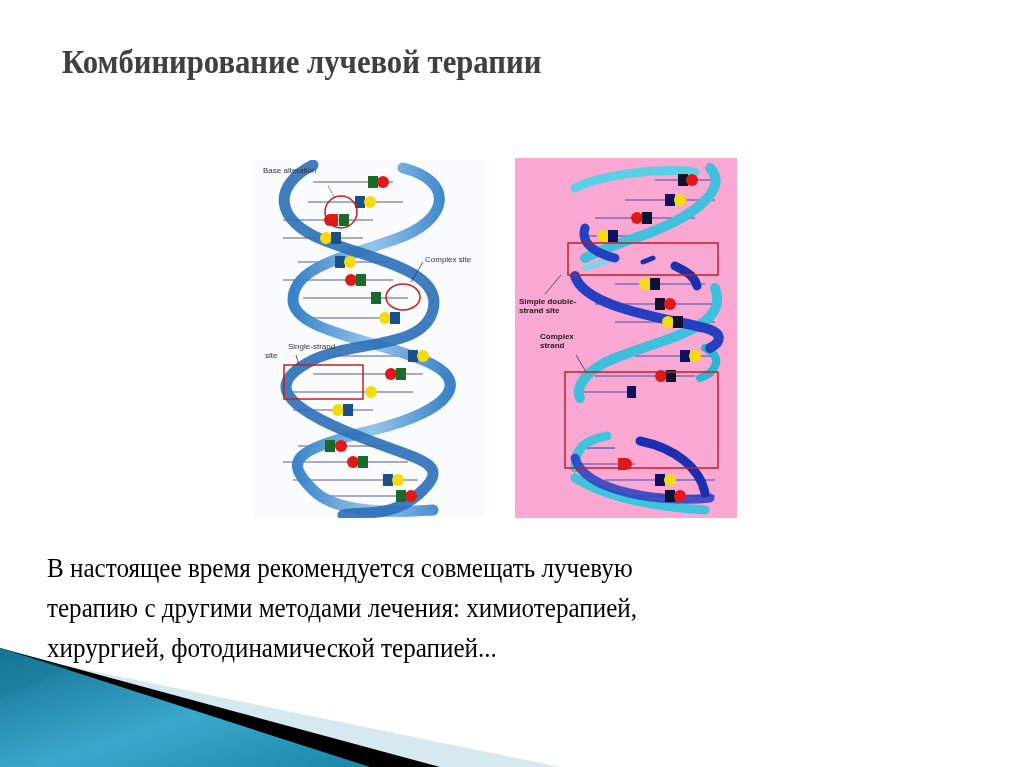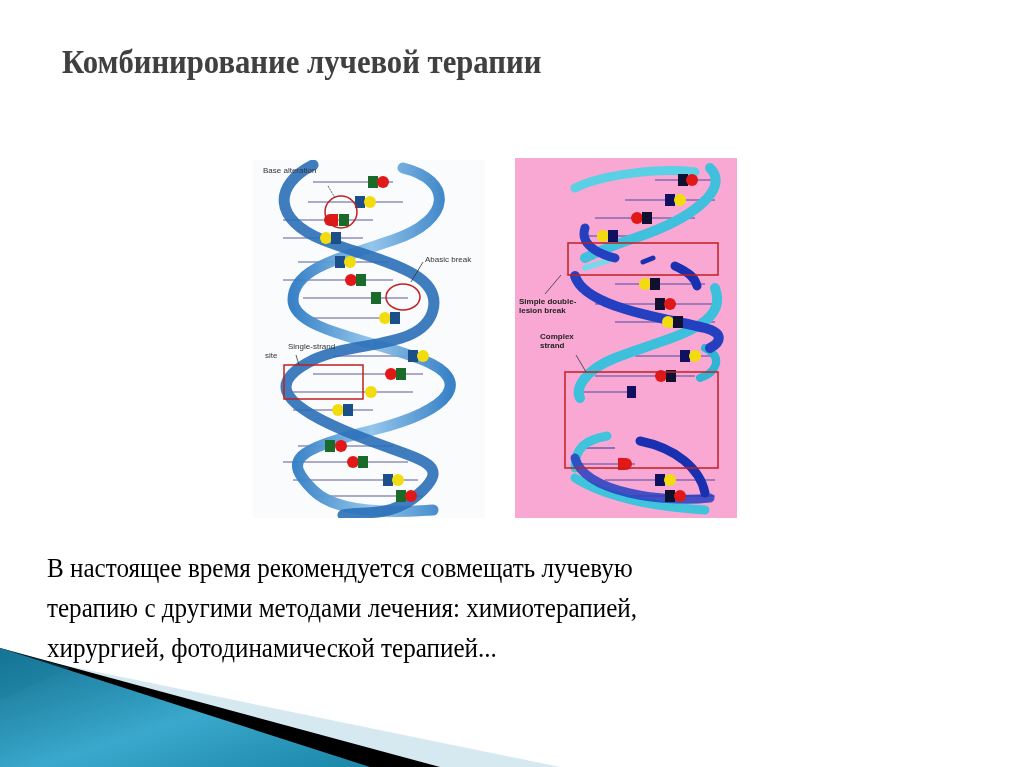--- a/index.html
+++ b/index.html
@@ -109,21 +109,21 @@
       </g>
 
       <circle cx="88" cy="52" r="16" fill="none" stroke="#c02020" stroke-width="1.5"></circle>
       <line x1="75" y1="26" x2="82" y2="38" stroke="#333" stroke-width="0.8" stroke-dasharray="2,1"></line>
       <ellipse cx="150" cy="137" rx="17" ry="13" fill="none" stroke="#c02020" stroke-width="1.5"></ellipse>
       <line x1="158" y1="122" x2="170" y2="102" stroke="#333" stroke-width="0.8"></line>
       <rect x="31" y="205" width="79" height="34" fill="none" stroke="#c02020" stroke-width="1.5"></rect>
       <line x1="43" y1="195" x2="46" y2="205" stroke="#333" stroke-width="0.8"></line>
     </svg>
     <div class="lbl" style="left:10px; top:6px;">Base alteration</div>
-    <div class="lbl" style="left:172px; top:95px;">Abasic break</div>
+    <div class="lbl" style="left:172px; top:95px;">Complex site</div>
     <div class="lbl" style="left:12px; top:182px;margin-left:23px;">Single-strand</div>
     <div class="lbl" style="left:12px; top:191px;">site</div>
   </div>
 
   <div class="figure fig-right">
     <svg width="222" height="360" viewBox="0 0 222 360">
       <g stroke="#4a4aa0" stroke-width="1.2">
         <line x1="140" y1="22" x2="200" y2="22"></line>
         <line x1="110" y1="42" x2="200" y2="42"></line>
         <line x1="80" y1="60" x2="180" y2="60"></line>
@@ -181,21 +181,21 @@
         <rect x="150" y="332" width="10" height="12" fill="#101030"></rect>
           <circle cx="165" cy="338" r="6" fill="#e01818"></circle>
       </g>
 
       <rect x="53" y="85" width="150" height="32" fill="none" stroke="#c02020" stroke-width="1.5"></rect>
       <line x1="30" y1="136" x2="46" y2="117" stroke="#333" stroke-width="0.8"></line>
       <rect x="50" y="214" width="153" height="96" fill="none" stroke="#c02020" stroke-width="1.5"></rect>
       <line x1="61" y1="197" x2="71" y2="214" stroke="#333" stroke-width="0.8"></line>
     </svg>
     <div class="lbl bold" style="left:4px; top:139px;">Simple double-</div>
-    <div class="lbl bold" style="left:4px; top:148px;">lesion break</div>
+    <div class="lbl bold" style="left:4px; top:148px;">strand site</div>
     <div class="lbl bold" style="left:25px; top:174px;">Complex</div>
     <div class="lbl bold" style="left:25px; top:183px;">strand</div>
   </div>
 
   <div class="body-text">
     <div>В настоящее время рекомендуется совмещать лучевую</div>
     <div>терапию с другими методами лечения: химиотерапией,</div>
     <div>хирургией, фотодинамической терапией...</div>
   </div>
 

